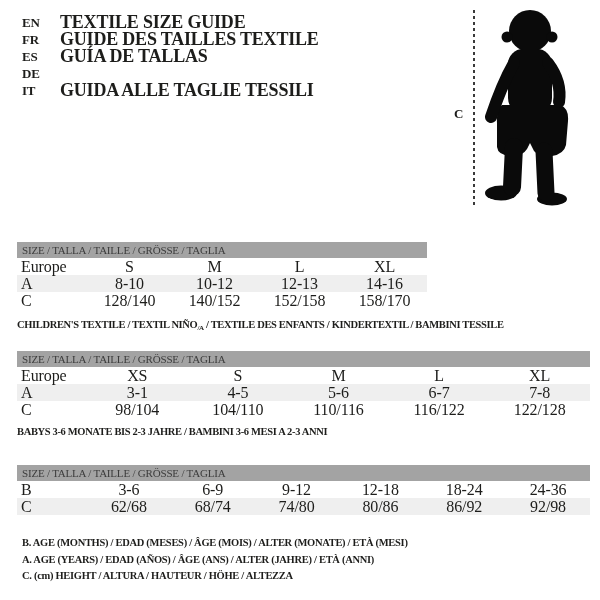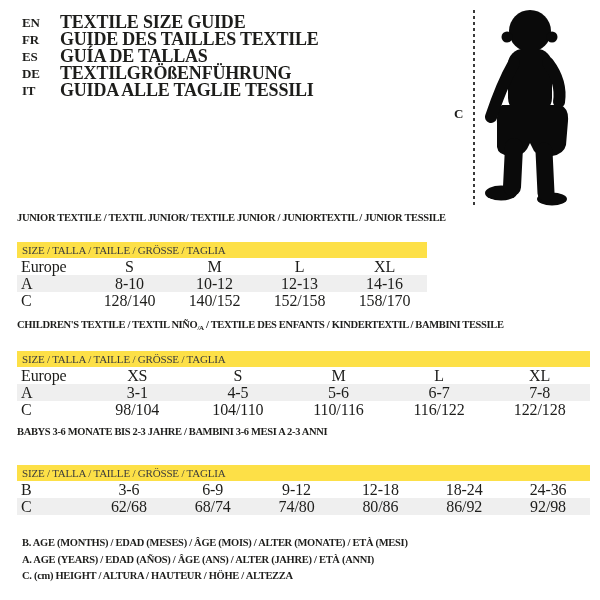--- a/index.html
+++ b/index.html
@@ -24,21 +24,21 @@
   .tbl-title{
     position:absolute;left:17px;margin:0;font-size:10.5px;font-weight:bold;
     letter-spacing:-0.35px;white-space:nowrap;
   }
   .tbl-title .subscript{font-size:7px;vertical-align:-2px;}
   .tbl-title2{line-height:15px;}
   .size-table{position:absolute;left:17px;}
   .w-junior{width:410px;}
   .w-wide{width:573px;}
   .t-head{
-    height:16px;line-height:16px;background:#fde047;color:#3c3c3c;
+    height:16px;line-height:16px;background:#a3a3a3;color:#3c3c3c;
     font-size:11px;letter-spacing:-0.2px;padding-left:5px;box-sizing:border-box;
   }
   .t-row{display:flex;height:17px;align-items:center;font-size:16px;letter-spacing:-0.1px;}
   .t-row.shaded{background:#efefef;}
   .t-row .lbl{width:70px;padding-left:4px;box-sizing:border-box;}
   .t-row .c{flex:1;text-align:center;}
   .pos-t1{top:242px;}
   .pos-t2{top:351px;}
   .pos-t3{top:465px;}
   
@@ -59,21 +59,20 @@
     <div class="lang-row">
       <span class="lang-code">FR</span>
       <span class="lang-label">GUIDE DES TAILLES TEXTILE</span>
     </div>
     <div class="lang-row">
       <span class="lang-code">ES</span>
       <span class="lang-label">GUÍA DE TALLAS</span>
     </div>
     <div class="lang-row">
       <span class="lang-code">DE</span>
-      <span class="lang-label">TEXTILGRÖßENFÜHRUNG</span>
     </div>
     <div class="lang-row">
       <span class="lang-code">IT</span>
       <span class="lang-label">GUIDA ALLE TAGLIE TESSILI</span>
     </div>
   </div>
 
   <div class="figure">
     <div class="dash-line"></div>
     <span class="measure-c">C</span>
@@ -89,21 +88,20 @@
       </g>
       <g fill="none" stroke="#0a0a0a" stroke-linecap="round">
         <path d="M30 58 C22 72 13 94 7 112" stroke-width="12"></path>
         <path d="M64 58 C73 70 77 84 75 97" stroke-width="12"></path>
         <path d="M30 142 L28 182" stroke-width="18"></path>
         <path d="M60 146 L62 188" stroke-width="17"></path>
       </g>
     </svg>
   </div>
 
-  <h2 class="tbl-title" style="top:212px">JUNIOR TEXTILE / TEXTIL JUNIOR/ TEXTILE JUNIOR / JUNIORTEXTIL / JUNIOR TESSILE</h2>
   <div class="size-table w-junior pos-t1">
     <div class="t-head">SIZE / TALLA / TAILLE / GRÖSSE / TAGLIA</div>
     <div class="t-row">
       <span class="lbl">Europe</span>
       <span class="c">S</span>
       <span class="c">M</span>
       <span class="c">L</span>
       <span class="c">XL</span>
     </div>
     <div class="t-row shaded">

